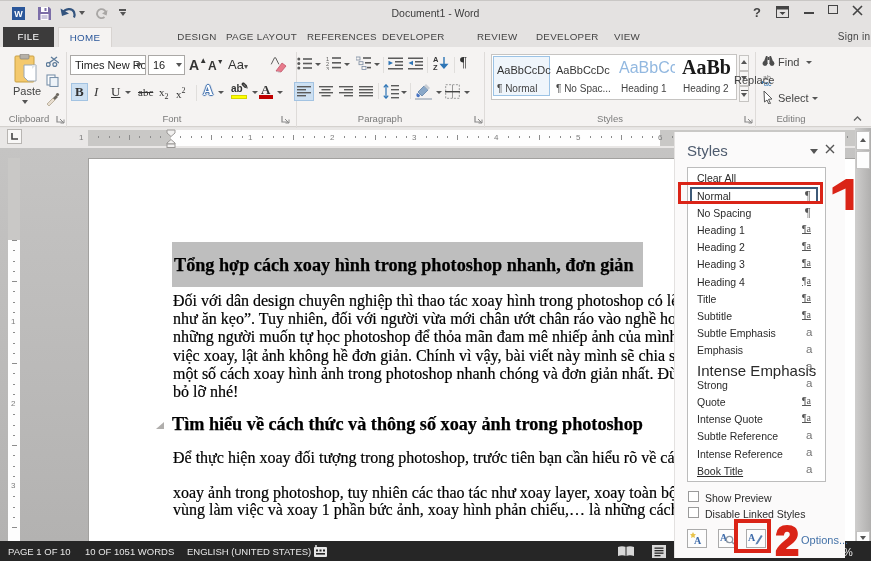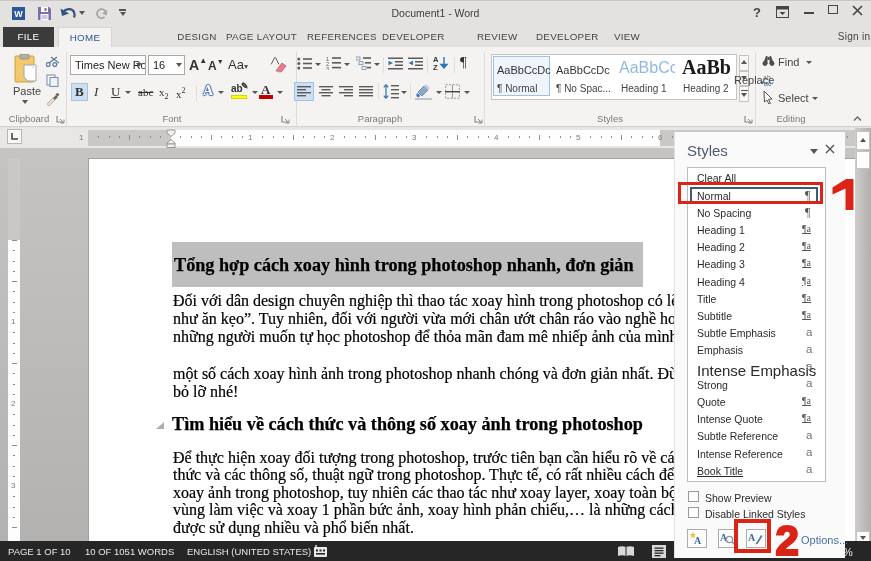--- a/index.html
+++ b/index.html
@@ -445,31 +445,30 @@
     </div>
   <div class="abs" style="left:11px;top:169px;font-size:8px;color:#7b7b7b;">1</div>
   <div class="abs" style="left:11px;top:251px;font-size:8px;color:#7b7b7b;">2</div>
   <div class="abs" style="left:11px;top:333px;font-size:8px;color:#7b7b7b;">3</div>
 
   <div class="abs" style="left:172px;top:94px;width:471px;height:44.5px;background:#bebebe;"></div>
   <div class="abs serif bline" style="left:174px;top:108.3px;font-size:18.2px;font-weight:bold;">Tổng hợp cách xoay hình trong photoshop nhanh, đơn giản</div>
   <div class="abs serif line16" style="left:173px;top:144.9px;">Đối với dân design chuyên nghiệp thì thao tác xoay hình trong photoshop có lẽ</div>
   <div class="abs serif line16" style="left:173px;top:163.1px;">như  ăn kẹo”. Tuy nhiên, đối với người vừa mới chân ướt chân ráo vào nghề ho</div>
   <div class="abs serif line16" style="left:173px;top:181.3px;">những người muốn tự học photoshop để thỏa mãn đam mê nhiếp ảnh của mình</div>
+  <div class="abs serif line16" style="left:173px;top:199.5px;">việc xoay, lật ảnh không hề đơn giản. Chính vì vậy, bài viết này mình sẽ chia s</div>
   <div class="abs serif line16" style="left:173px;top:217.7px;">một số cách xoay hình ảnh trong photoshop nhanh chóng và đơn giản nhất. Đừ</div>
   <div class="abs serif line16" style="left:173px;top:235.9px;">bỏ lỡ nhé!</div>
   <svg class="abs" style="left:155px;top:273px;" width="10" height="9" viewBox="0 0 10 9">
     <path d="M9 1 v7 h-8 z" fill="#b0aeac"></path>
   </svg>
   <div class="abs serif bline" style="left:172px;top:267.1px;font-size:18.2px;font-weight:bold;">Tìm hiểu về cách thức và thông số xoay ảnh trong photoshop</div>
   <div class="abs serif line16" style="left:173px;top:301.8px;">Để thực hiện xoay đối tượng trong  photoshop, trước tiên bạn cần hiểu rõ về cá</div>
-  <div class="abs serif line16" style="left:173px;top:319.3px;">thức và các thông số, thuật ngữ  trong photoshop. Thực tế, có rất nhiều cách để</div>
   <div class="abs serif line16" style="left:173px;top:336.8px;">xoay ảnh trong photoshop, tuy nhiên các thao tác như xoay layer, xoay toàn bộ</div>
   <div class="abs serif line16" style="left:173px;top:354.3px;">vùng làm việc và xoay 1 phần bức ảnh, xoay hình phản chiếu,… là những cách</div>
-  <div class="abs serif line16" style="left:173px;top:371.8px;">được sử dụng nhiều và phổ biến nhất.</div>
 </div>
 <div class="abs" id="vscroll">
   <div class="abs" style="left:1px;top:3px;width:14px;height:19px;background:#fdfdfd;border:1px solid #c3c2c1;"></div>
   <div class="abs" style="left:5px;top:10px;width:0;height:0;border-left:3.5px solid transparent;border-right:3.5px solid transparent;border-bottom:4.5px solid #555;"></div>
   <div class="abs" style="left:1px;top:23px;width:14px;height:18px;background:#fdfdfd;border:1px solid #c3c2c1;"></div>
   <div class="abs" style="left:1px;top:403px;width:14px;height:13px;background:#fdfdfd;border:1px solid #c3c2c1;"></div>
   <div class="abs" style="left:5px;top:408px;width:0;height:0;border-left:3.5px solid transparent;border-right:3.5px solid transparent;border-top:4.5px solid #555;"></div>
 </div>
 <div class="abs" id="statusbar">
   <div class="abs" style="left:8px;top:5px;white-space:nowrap;">PAGE 1 OF 10</div>

